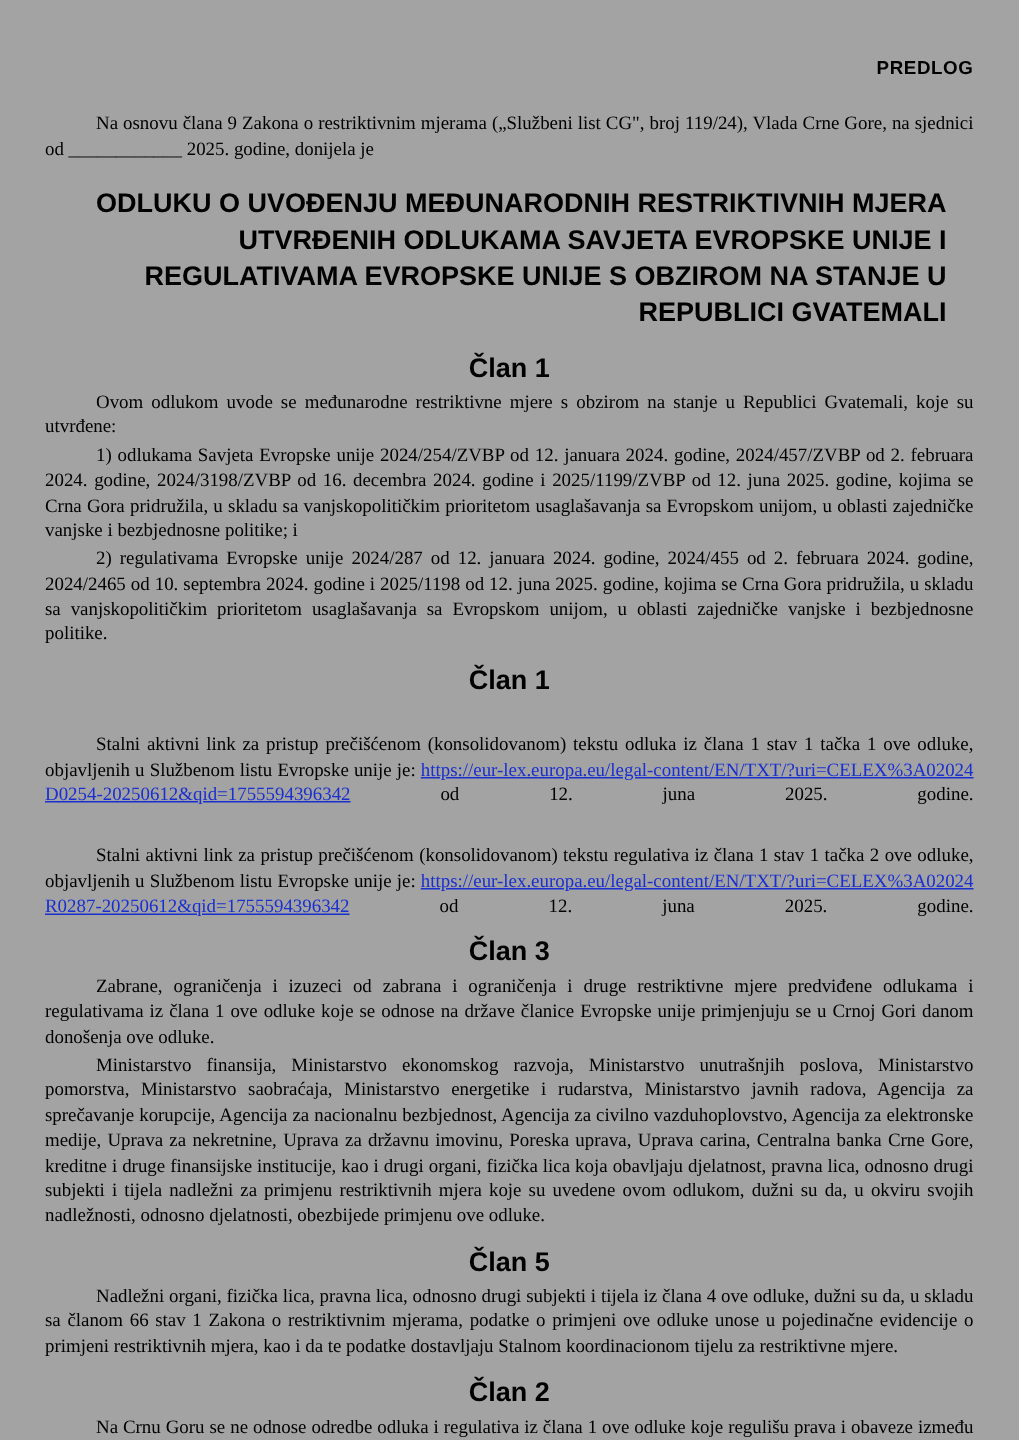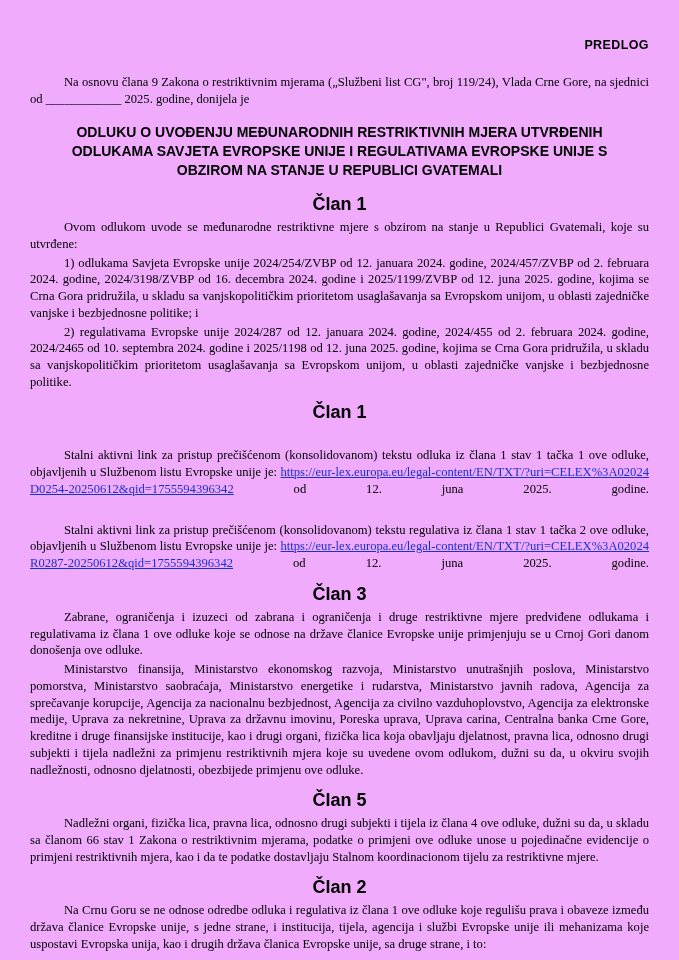--- a/index.html
+++ b/index.html
@@ -9,21 +9,21 @@
   }
   body {
     font-family: "Liberation Serif", serif;
     color: #000000;
   }
   .page {
     width: 679px;
     height: 960px;
     box-sizing: border-box;
     padding: 38px 30px 0 30px;
-    background: #f0abfc;
+    background: #a3a3a3;
     position: relative;
     overflow: hidden;
   }
   .header-right {
     text-align: right;
     font-family: "Liberation Sans", sans-serif;
     font-weight: bold;
     font-size: 12.5px;
     letter-spacing: 0.4px;
     margin-bottom: 22px;
@@ -33,22 +33,22 @@
     font-size: 12.6px;
     line-height: 1.33;
     text-align: justify;
   }
   .indent {
     text-indent: 34px;
   }
   .title {
     font-family: "Liberation Sans", sans-serif;
     font-weight: bold;
-    font-size: 14px;
-    text-align: center;
+    font-size: 18px;
+    text-align: right;
     line-height: 1.35;
     margin: 16px 18px 14px 18px;
     text-transform: uppercase;
   }
   .article-head {
     font-family: "Liberation Sans", sans-serif;
     font-weight: bold;
     font-size: 18px;
     text-align: center;
     margin: 12px 0 4px 0;

